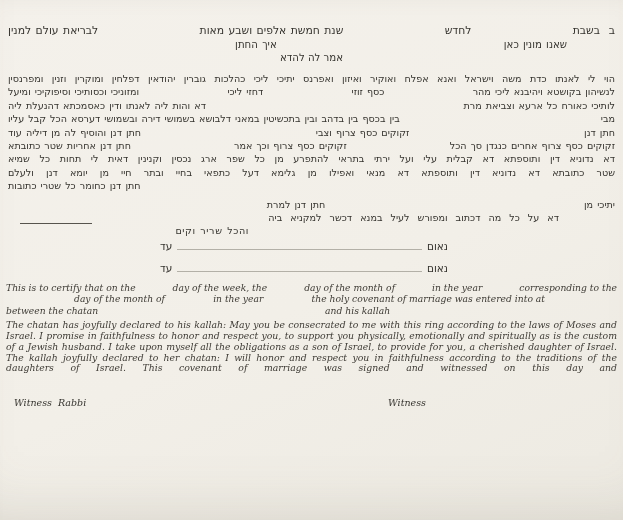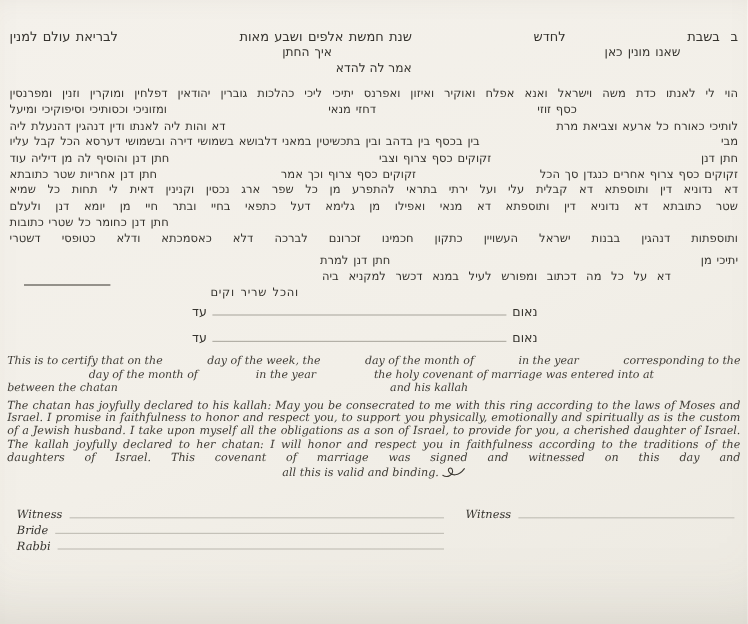--- a/index.html
+++ b/index.html
@@ -35,21 +35,21 @@
   
   .eng{font-family:"DejaVu Serif",serif;font-style:italic;color:#3d3a34;padding:0 6px}
   .cert{font-size:9.2px;line-height:11.5px}
   .cert-row{display:flex;justify-content:space-between;align-items:baseline}
   .cert-row.r2{padding:0 72px 0 68px}
   .para{font-size:9.3px;line-height:10.8px;text-align:justify;text-align-last:justify;margin:4px 0 0}
   .para-last{font-size:9.3px;line-height:11px;text-align:center}
   .flourish{vertical-align:-2px;margin-left:2px}
   
   .sigs{display:flex;margin-top:21px;padding:0 11px 0 14px;font-family:"DejaVu Serif",serif;font-style:italic}
-  .sig-col{display:flex;flex-direction:column}
+  .sig-col{display:flex;flex-direction:row}
   .sig-col.left{flex:0 0 356px;margin-right:18px}
   .sig-col.right{flex:1}
   .sig-row{display:flex;align-items:baseline;font-size:9.5px;line-height:13px;height:13px}
   .sig-label{flex:0 0 auto;padding-right:6px}
   .sig-line{flex:1;border-bottom:1px solid #c4c1b8;height:10px}
 </style>
 </head>
 <body>
 
 <div class="page">
@@ -67,31 +67,32 @@
     <div class="hl flex l2">
         <span class="seg">שאנו מונין כאן</span>
         <span class="gap"></span>
         <span class="seg">איך החתן</span>
         <span class="gap"></span>
         <span class="seg"></span>
       </div>
     <div class="l3">אמר לה להדא</div>
     <div class="hl j">הוי לי לאנתו כדת משה וישראל ואנא אפלח ואוקיר ואיזון ואפרנס יתיכי ליכי כהלכות גוברין יהודאין דפלחין ומוקרין וזנין ומפרנסין</div>
     <div class="hl flex">
+        <span class="seg">לנשיהון בקושטא ויהיבנא ליכי מהר</span>
         <span class="gap"></span>
         <span class="seg">כסף זוזי</span>
         <span class="gap"></span>
-        <span class="seg">דחזי מנאי</span>
+        <span class="seg">דחזי ליכי</span>
         <span class="gap"></span>
         <span class="seg">ומזוניכי וכסותיכי וסיפוקיכי ומיעל</span>
       </div>
     <div class="hl flex">
         <span class="seg">לותיכי כאורח כל ארעא וצביאת מרת</span>
         <span class="gap"></span>
-        <span class="seg">דא והות ליה לאנתו ודין דנהגין דהנעלת ליה</span>
+        <span class="seg">דא והות ליה לאנתו ודין כאסמכתא דהנעלת ליה</span>
       </div>
     <div class="hl flex">
         <span class="seg">מבי</span>
         <span class="gap"></span>
         <span class="seg">בין בכסף בין בדהב ובין בתכשיטין במאני דלבושא בשמושי דירה ובשמושי דערסא הכל קבל עליו</span>
       </div>
     <div class="hl flex">
         <span class="seg">חתן דנן</span>
         <span class="gap"></span>
         <span class="seg">זקוקים כסף צרוף וצבי</span>
@@ -104,21 +105,20 @@
         <span class="seg">זקוקים כסף צרוף וכך אמר</span>
         <span class="gap"></span>
         <span class="seg">חתן דנן אחריות שטר כתובתא</span>
       </div>
     <div class="hl j">דא נדוניא דין ותוספתא דא קבלית עלי ועל ירתי בתראי להתפרע מן כל שפר ארג נכסין וקנינין דאית לי תחות כל שמיא</div>
     <div class="hl j">שטר כתובתא דא נדוניא דין ותוספתא דא מנאי ואפילו מן גלימא דעל כתפאי בחיי ובתר חיי מן יומא דנן ולעלם</div>
     <div class="hl flex">
         <span class="gap"></span>
         <span class="seg">חתן דנן כחומר כל שטרי כתובות</span>
       </div>
-    <div class="hl j">ותוספתות דנהגין בבנות ישראל העשויין כתקון חכמינו זכרונם לברכה דלא כאסמכתא ודלא כטופסי דשטרי</div>
     <div class="hl flex l15">
         <span class="seg">יתיכי מן</span>
         <span class="gap"></span>
         <span class="seg">חתן דנן למרת</span>
         <span class="gap"></span>
         <span class="seg"></span>
       </div>
     <div class="hl l16">
       <span class="seg">דא על כל מה דכתוב ומפורש לעיל במנא דכשר למקניא ביה</span>
       <span class="blank-rule"></span>
@@ -157,35 +157,26 @@
         <span class="seg">the holy covenant of marriage was entered into at</span>
       </div>
     <div class="cert-row">
         <span class="seg">between the chatan</span>
         <span class="gap"></span>
         <span class="seg">and his kallah</span>
         <span class="gap"></span>
         <span class="seg"></span>
       </div>
     <p class="para">The chatan has joyfully declared to his kallah: May you be consecrated to me with this ring according to the laws of Moses and Israel. I promise in faithfulness to honor and respect you, to support you physically, emotionally and spiritually as is the custom of a Jewish husband. I take upon myself all the obligations as a son of Israel, to provide for you, a cherished daughter of Israel. The kallah joyfully declared to her chatan: I will honor and respect you in faithfulness according to the traditions of the daughters of Israel. This covenant of marriage was signed and witnessed on this day and</p>
-    <div class="para-last">
-      <span>all this is valid and binding.</span><svg class="flourish" width="20" height="11" viewBox="0 0 20 11" aria-hidden="true">
-        <path d="M1 8 C5 11,10 7,9 3.5 C8.2 0.8,4.5 2.2,6 5 C8 8.6,14 9.4,19 2.5" fill="none" stroke="#3d3a34" stroke-width="0.9" stroke-linecap="round"></path>
-      </svg>
-    </div>
   </div>
 
   <div class="sigs">
     <div class="sig-col left">
       <div class="sig-row">
         <span class="sig-label">Witness</span>
-        <span class="sig-line"></span>
-      </div>
-      <div class="sig-row">
-        <span class="sig-label">Bride</span>
         <span class="sig-line"></span>
       </div>
       <div class="sig-row">
         <span class="sig-label">Rabbi</span>
         <span class="sig-line"></span>
       </div>
     </div>
     <div class="sig-col right">
       <div class="sig-row">
         <span class="sig-label">Witness</span>

